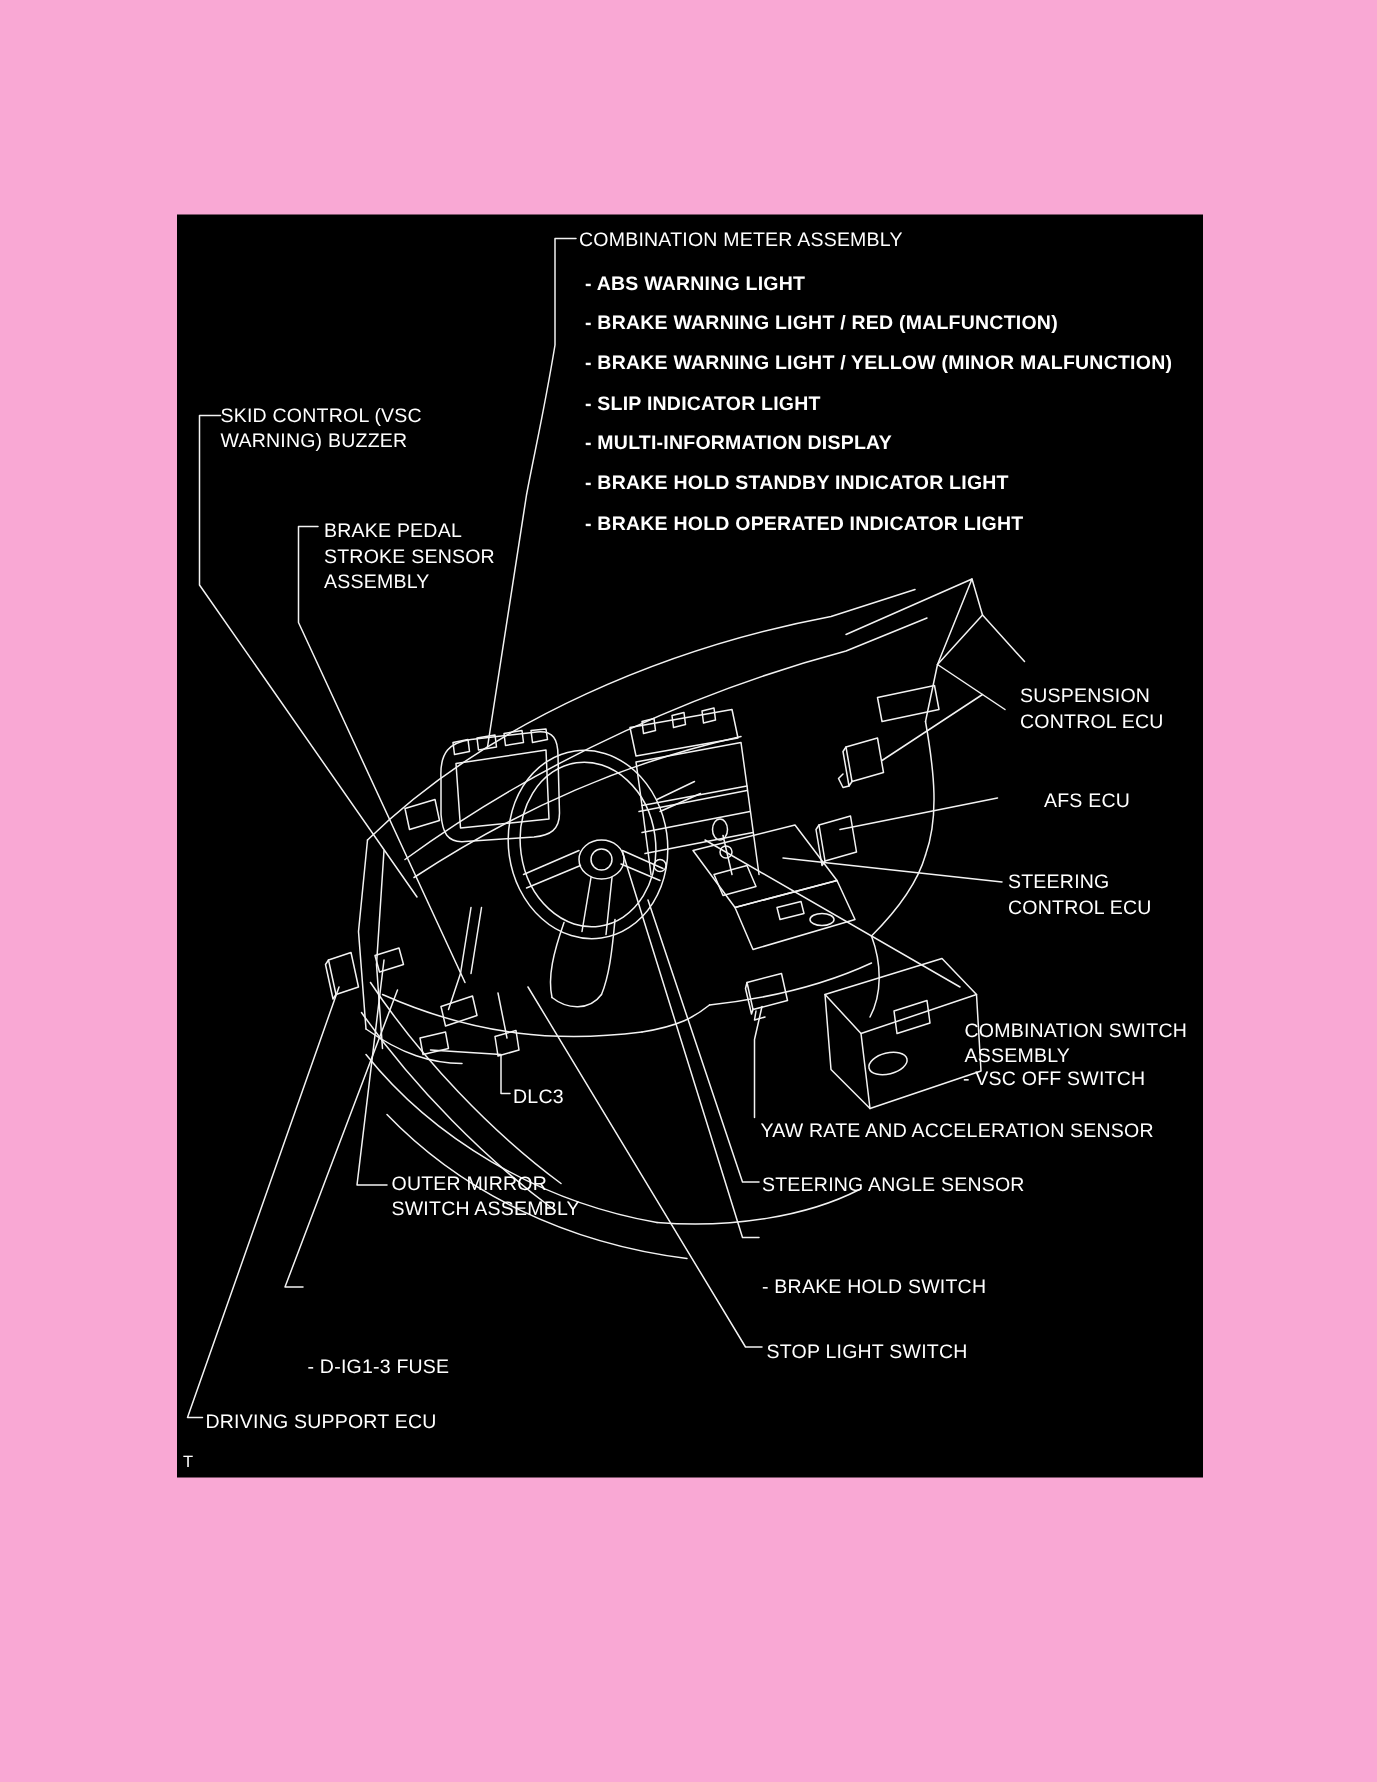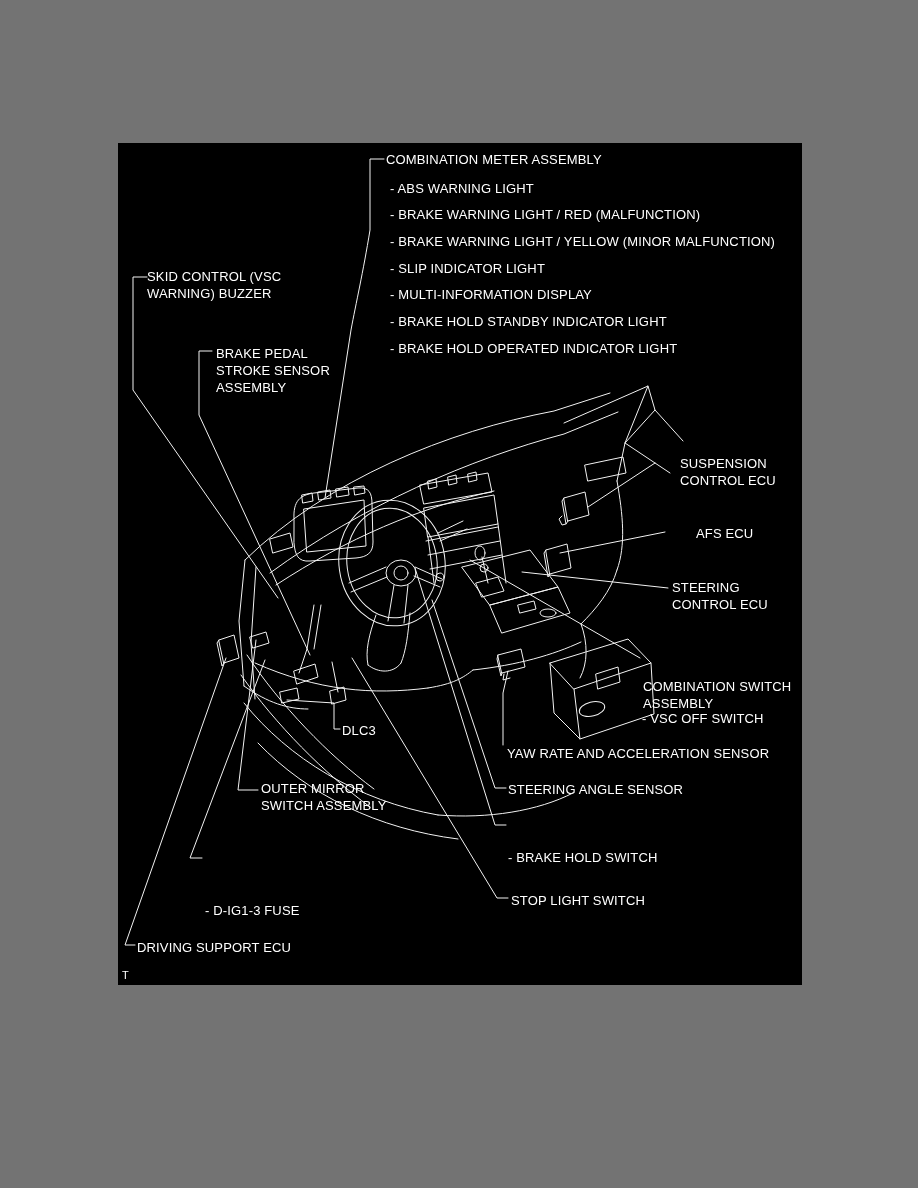--- a/index.html
+++ b/index.html
@@ -1,24 +1,24 @@
 <!DOCTYPE html>
 <html><head>
 <meta charset="utf-8">
 <style>
   html,body{margin:0;padding:0;background:#fff;}
-  .page{position:relative;width:918px;height:1188px;background:#737373;overflow:hidden;
+  .page{position:relative;width:918px;height:1188px;background:#f9a8d4;overflow:hidden;
         font-family:"Liberation Sans", sans-serif;}
   .diagram{position:absolute;left:118px;top:143px;width:684px;height:842px;background:#000;}
   .artwork{position:absolute;left:0;top:0;width:684px;height:842px;}
   .artwork path,.artwork ellipse,.artwork circle,.artwork line{
     fill:none;stroke:#f2f2f2;stroke-width:1;stroke-linejoin:round;stroke-linecap:round;}
   .lbl{position:absolute;color:#ffffff;font-size:13px;line-height:17px;
        letter-spacing:.15px;white-space:pre-line;}
-  .meter-list .lbl{position:absolute;}
+  .meter-list .lbl{position:absolute;font-weight:bold;}
   .corner-mark{position:absolute;color:#ffffff;font-size:11px;line-height:11px;}
 </style>
 </head>
 <body>
 
 <div class="page">
   <div class="diagram">
 
     <svg class="artwork" viewBox="0 0 684 842">
 

